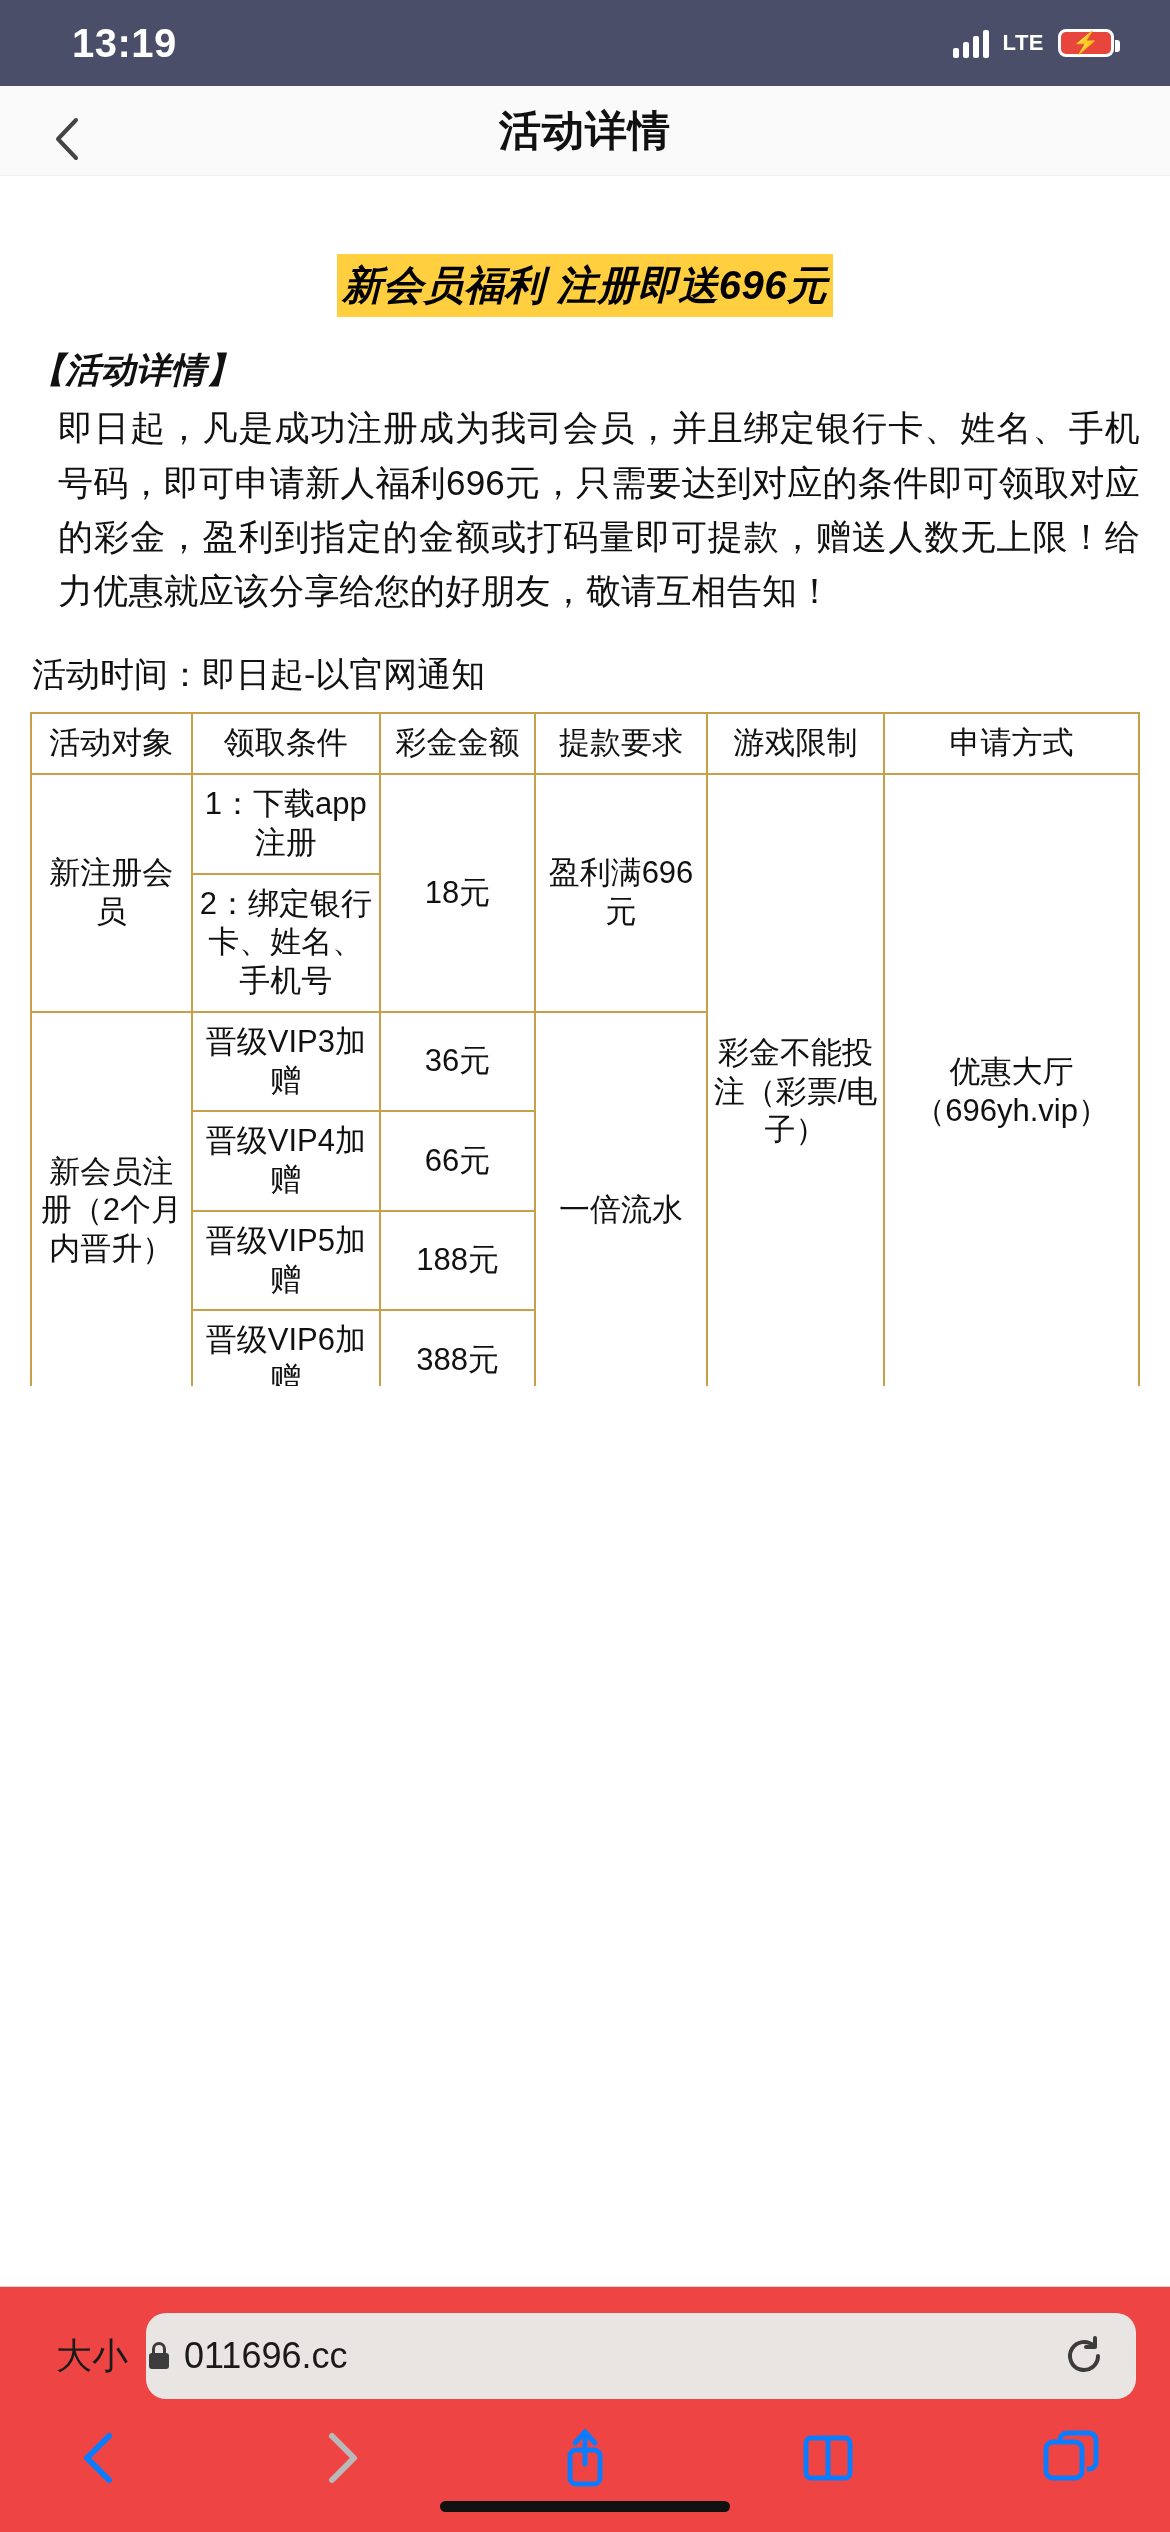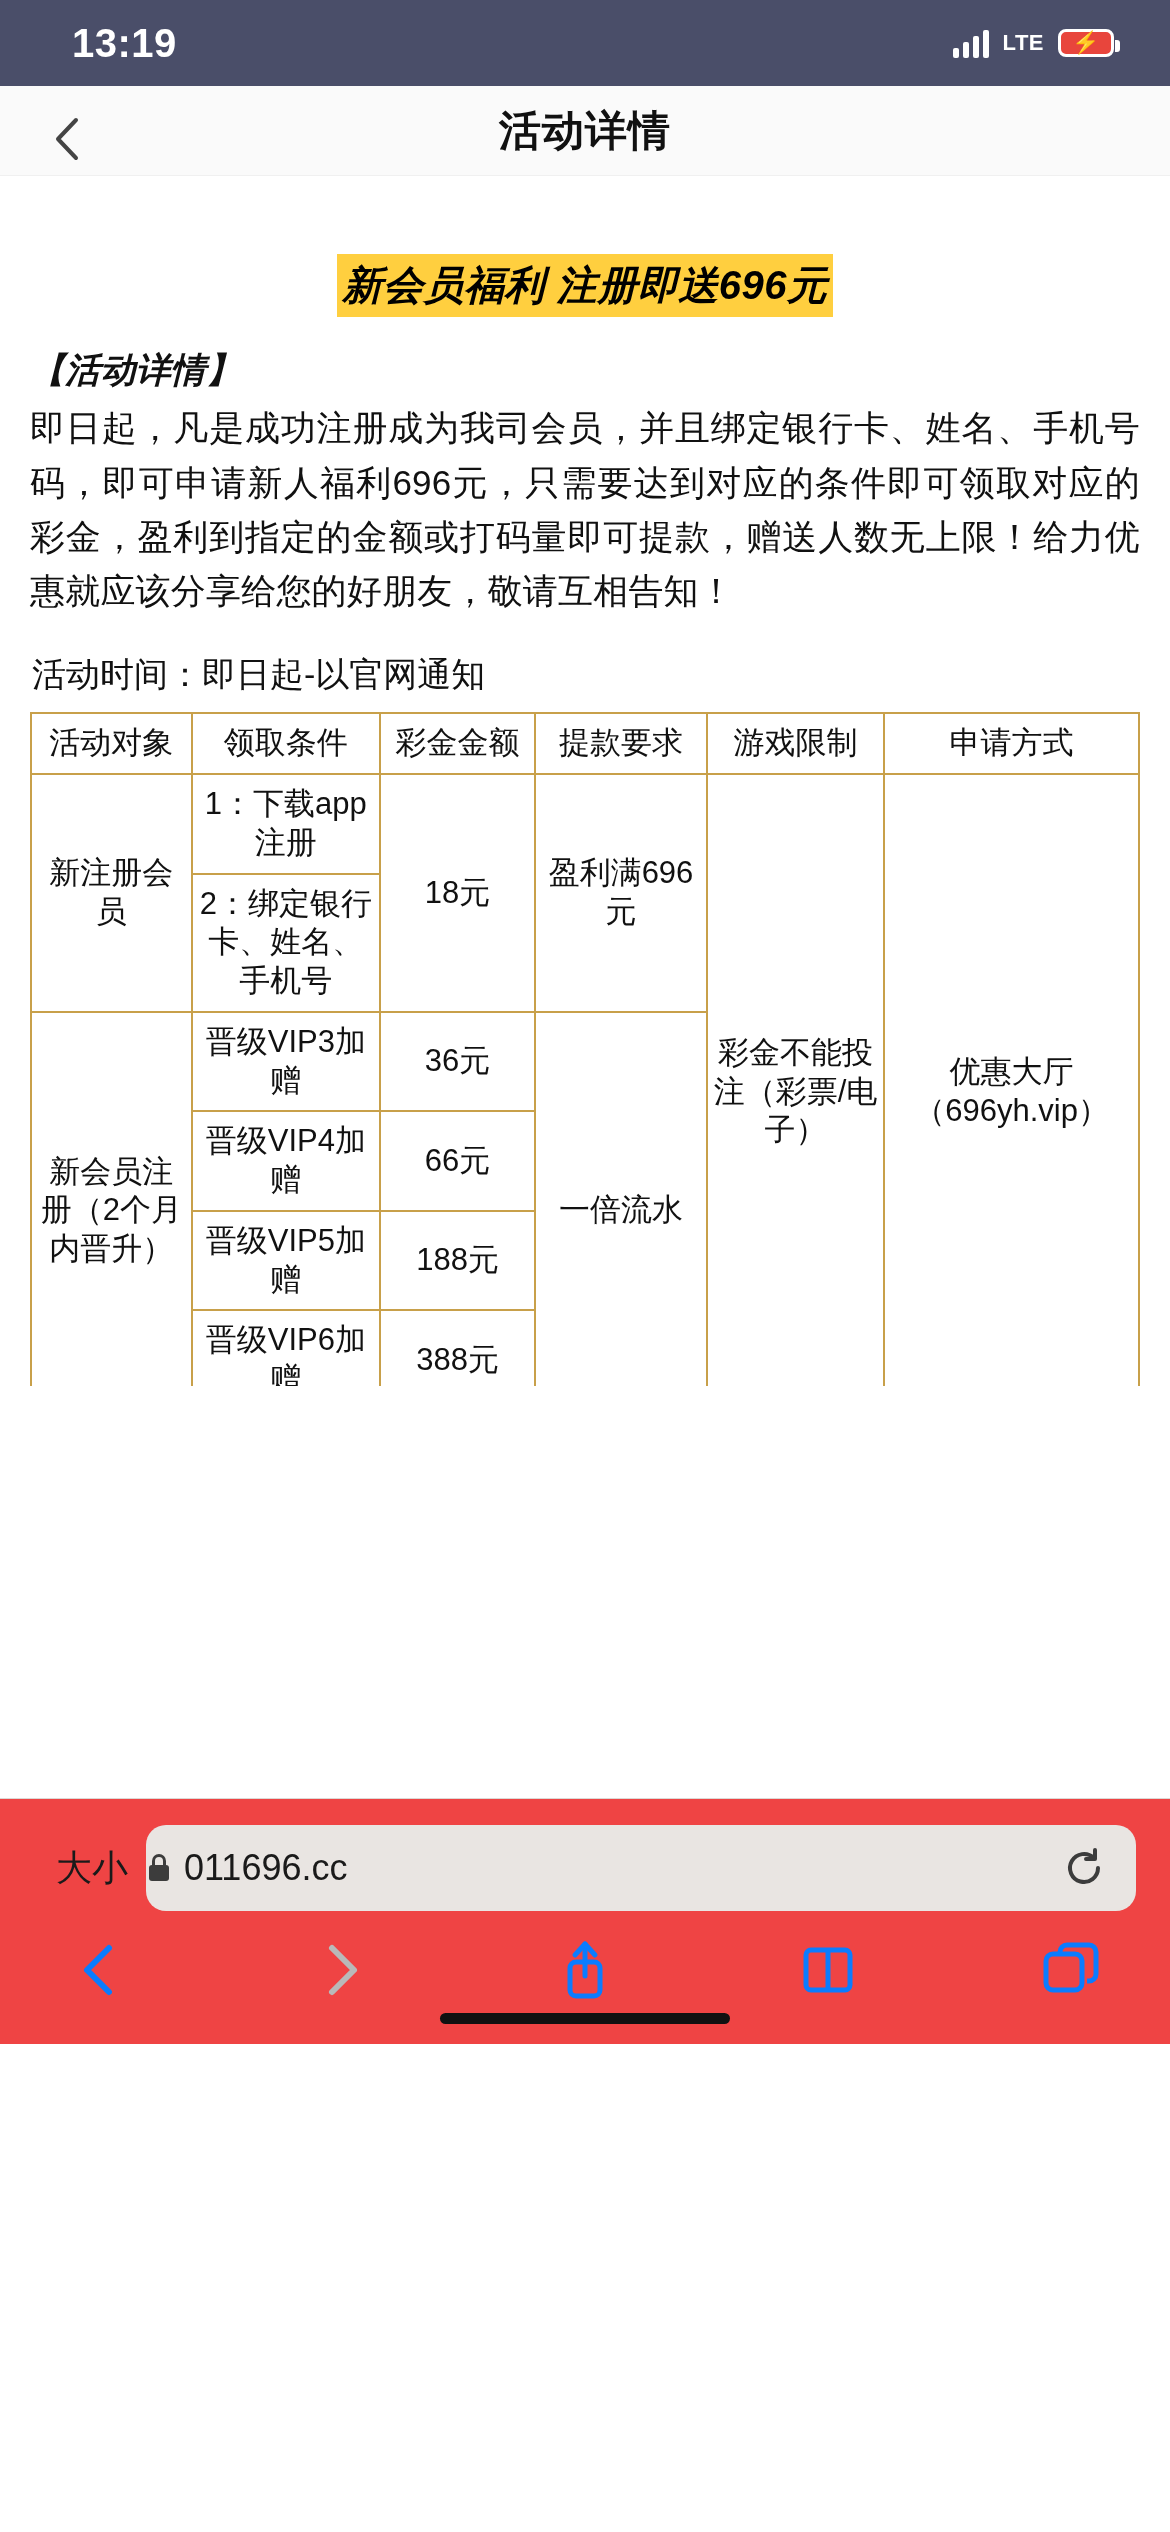--- a/index.html
+++ b/index.html
@@ -2,21 +2,21 @@
 <html lang="zh"><head>
 <meta charset="utf-8">
 <style>
   * { box-sizing: border-box; margin: 0; padding: 0; }
   html, body {
     width: 1170px; height: 2532px;
     font-family: "Liberation Sans", sans-serif;
     background: #ffffff;
     overflow: hidden;
   }
-  .phone { position: relative; width: 1170px; height: 2044px; background: #fff; }
+  .phone { position: relative; width: 1170px; height: 2532px; background: #fff; }
 
   
   .statusbar {
     height: 86px;
     background: #4a4e69;
     display: flex;
     align-items: center;
     justify-content: space-between;
     padding: 0 56px 0 72px;
     color: #ffffff;
@@ -79,21 +79,21 @@
     letter-spacing: 0.5px;
     font-style: italic;
   }
   .para {
     font-size: 35px;
     line-height: 1.55;
     color: #111;
     letter-spacing: 0.2px;
   }
   .para.bold { font-weight: 700; font-style: italic; }
-  .para.body { margin-top: 4px; text-align: justify; }
+  .para.body { margin-top: 4px; text-align: justify; margin-left: 28px; }
   .time-line { font-size: 34px; color: #111; margin: 34px 0 14px 2px; }
 
   
   table.promo {
     width: 100%;
     border-collapse: collapse;
     table-layout: fixed;
     border: 2px solid #ef4444;
   }
   table.promo td, table.promo th {

